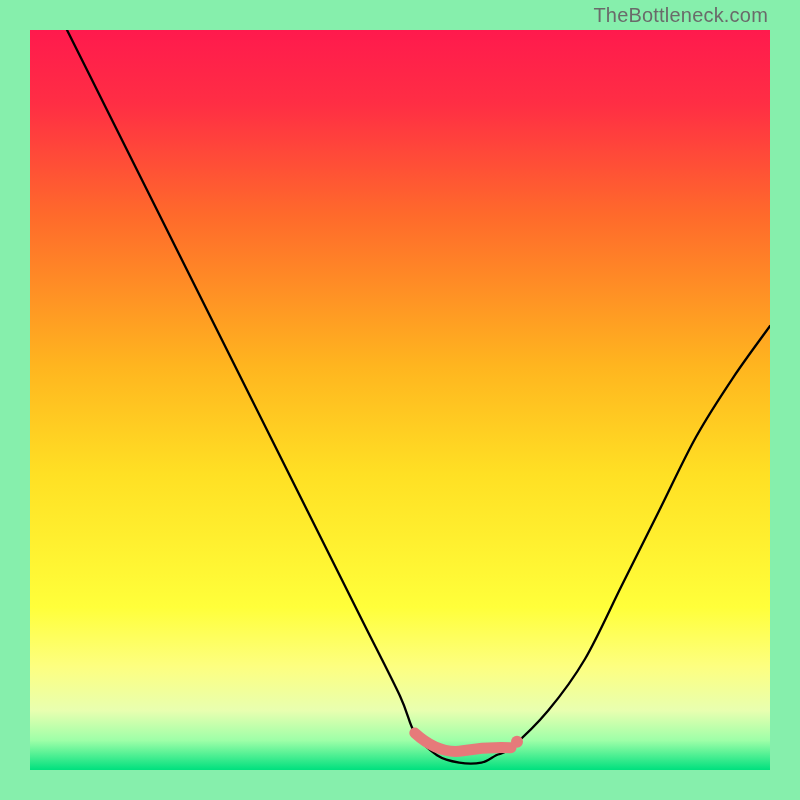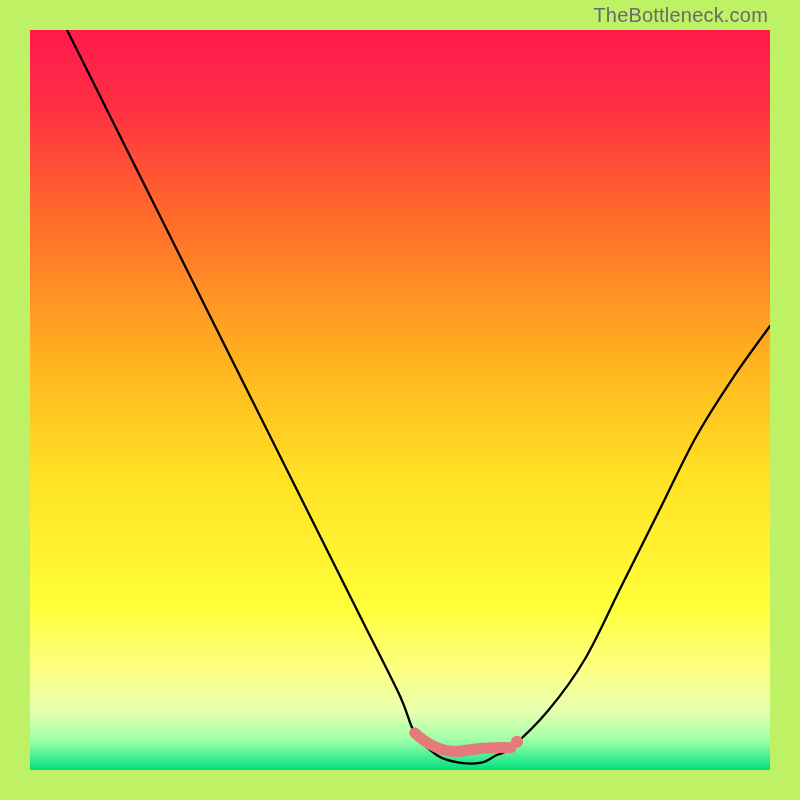--- a/index.html
+++ b/index.html
@@ -9,21 +9,21 @@
     height: 800px;
     background: #000;
     overflow: hidden;
   }
   .frame {
     position: absolute;
     left: 0;
     top: 0;
     width: 800px;
     height: 800px;
-    background: #bef264;
+    background: #86efac;
   }
   .plot {
     position: absolute;
     left: 30px;
     top: 30px;
     width: 740px;
     height: 740px;
     overflow: hidden;
   }
   .gradient {

